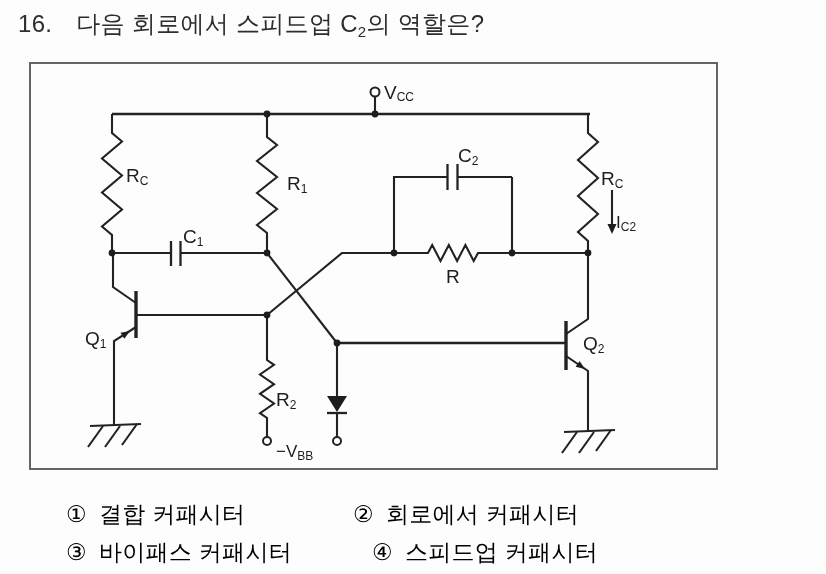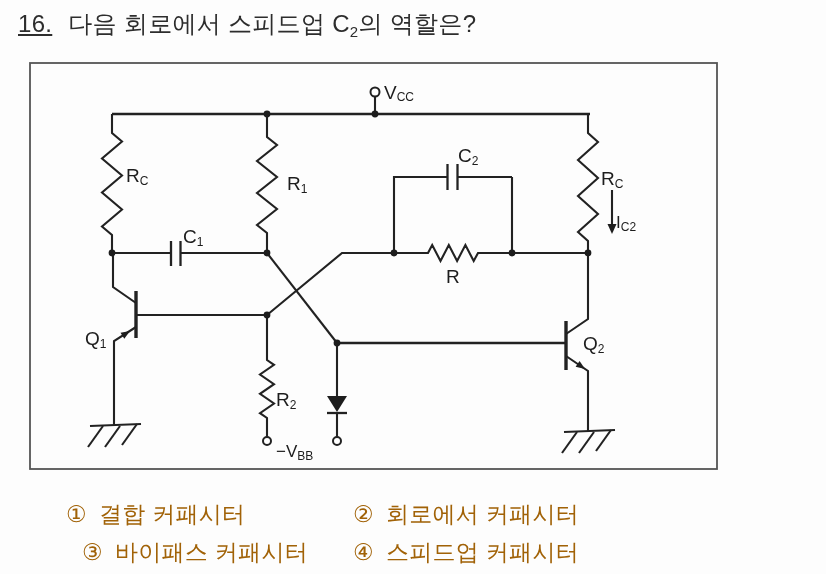--- a/index.html
+++ b/index.html
@@ -5,26 +5,26 @@
   html,body{margin:0;padding:0;}
   body{
     width:826px;height:574px;position:relative;overflow:hidden;
     background:#fdfdfd;color:#2b2b2b;
     font-family:"Liberation Sans", sans-serif;
   }
   .question{
     position:absolute;left:18px;top:8px;
     font-size:24px;white-space:nowrap;letter-spacing:0.3px;color:#2d2d2d;
   }
-  .q-num{margin-right:16px;text-decoration:underline;}
+  .q-num{margin-right:24px;}
   .q-sym{margin-left:7px;}
   .q-sub{font-size:15px;vertical-align:-5px;}
   .option{
     position:absolute;font-size:23px;white-space:nowrap;
-    letter-spacing:0.3px;color:#a16207;
+    letter-spacing:0.3px;color:#000000;
   }
   .marker{margin-right:12px;}
   svg.circuit{position:absolute;left:0;top:0;}
   svg .wire{stroke:#222222;stroke-width:2.1;fill:none;}
   svg .rail{stroke:#222222;stroke-width:2.6;fill:none;}
   svg .bar{stroke:#222222;stroke-width:3.4;fill:none;}
   svg .plate{stroke:#222222;stroke-width:2.3;fill:none;}
   svg .dot{fill:#1d1d1d;stroke:none;}
   svg .term{fill:#ffffff;stroke:#222222;stroke-width:2;}
   svg .fillshape{fill:#1d1d1d;stroke:none;}
@@ -158,18 +158,18 @@
     <circle class="dot" cx="588" cy="253" r="3.4"></circle>
   </g>
 </svg>
 
 <div class="option" style="left:66px;top:499px;">
   <span class="marker">①</span><span>결합 커패시터</span>
 </div>
 <div class="option" style="left:353px;top:499px;">
   <span class="marker">②</span><span>회로에서 커패시터</span>
 </div>
-<div class="option" style="left:66px;top:537px;margin-left:16px;">
+<div class="option" style="left:66px;top:537px;">
   <span class="marker">③</span><span>바이패스 커패시터</span>
 </div>
-<div class="option" style="left:353px;top:537px;">
+<div class="option" style="left:372px;top:537px;">
   <span class="marker">④</span><span>스피드업 커패시터</span>
 </div>
 
 </body></html>

